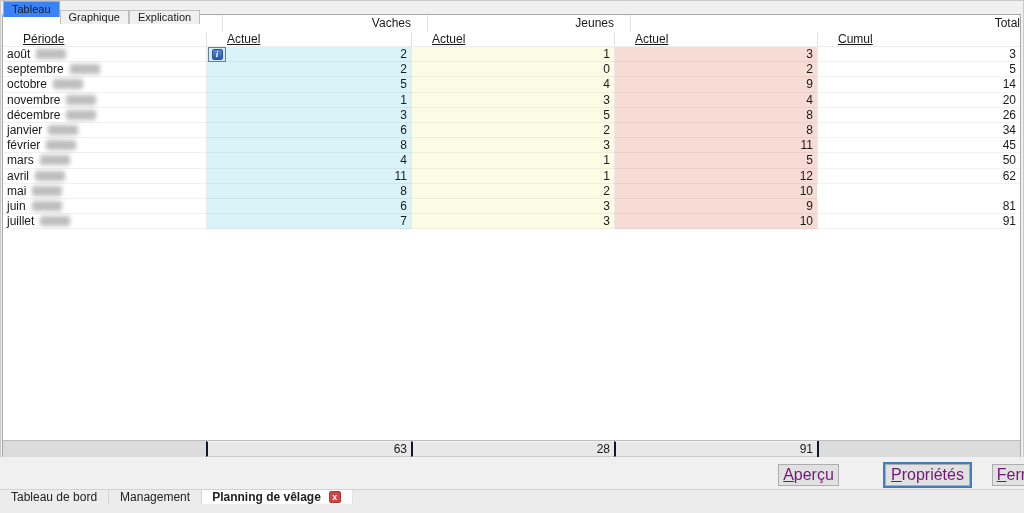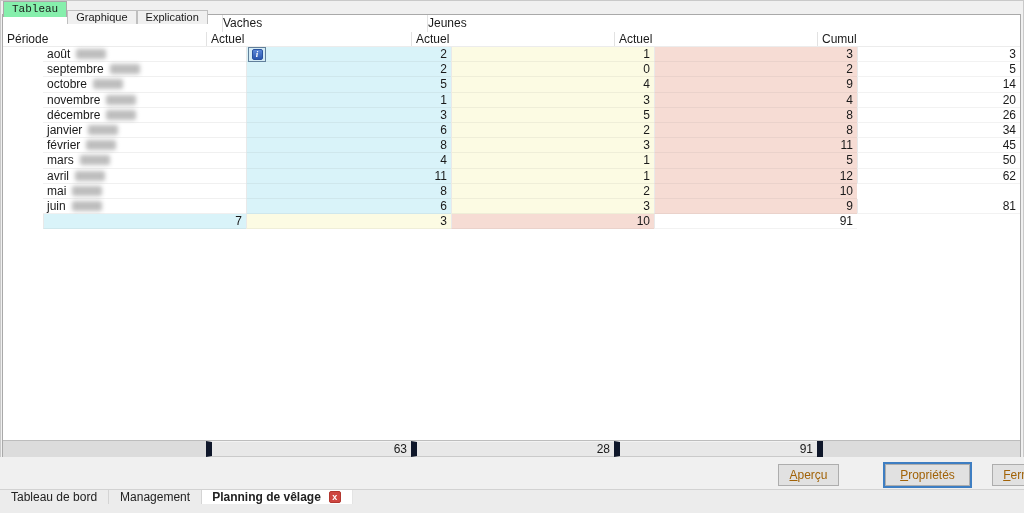--- a/index.html
+++ b/index.html
@@ -11,40 +11,40 @@
   }
 
   
   .top-tabs { position:absolute; top:1px; left:3px; display:flex; z-index:3; font-size:11px; }
   .top-tab {
     padding:0 8px; line-height:13px; height:14px; margin-top:9px;
     background:#f0f0f0; border:1px solid #bfbfbf; border-bottom:none;
     cursor:default; white-space:nowrap;
   }
   .top-tab.active {
-    background:#86efac; margin-top:0; height:16px; line-height:14px;
-    border-color:#a9a9a9; position:relative; z-index:4;font-family:Liberation Mono, monospace;
+    background:#3b82f6; margin-top:0; height:16px; line-height:14px;
+    border-color:#a9a9a9; position:relative; z-index:4;
   }
 
   
   .panel {
     position:absolute; left:2px; top:14px; width:1019px; height:443px;
     background:#ffffff; border:1px solid #a9a9a9;
     --cols: 203px 205px 203px 203px 1fr;
   }
   .group-row { display:grid; grid-template-columns:var(--cols); height:17px; align-items:center; }
-  .group-row .gc { text-align:left; border-left:1px solid #e2e2e2; height:100%; line-height:17px;margin-left:16px; }
+  .group-row .gc { text-align:right; border-left:1px solid #e2e2e2; height:100%; line-height:17px;margin-left:16px; }
   .group-row .gc.first { border-left:none; }
   .group-row .gc.span2 { grid-column: 4 / 6; }
 
   .head-row { display:grid; grid-template-columns:var(--cols); height:15px; align-items:center; border-bottom:1px solid #ececec; }
-  .head-row .hc { padding-left:4px; border-left:1px solid #e2e2e2; height:100%; line-height:14px; white-space:nowrap; }
+  .head-row .hc { padding-left:20px; border-left:1px solid #e2e2e2; height:100%; line-height:14px; white-space:nowrap;text-decoration:underline; }
   .head-row .hc.first { border-left:none; }
 
-  .tr { display:grid; grid-template-columns:var(--cols); height:15.2px;padding-left:40px; }
+  .tr { display:grid; grid-template-columns:var(--cols); height:15.2px; }
   .td {
     position:relative; display:flex; align-items:center; justify-content:flex-end;
     padding:0 4px; border-left:1px solid #e9e9e9; border-bottom:1px solid rgba(130,130,130,0.10);
     height:100%; font-size:12px;
   }
   .td.period { justify-content:flex-start; border-left:none; border-bottom:1px solid #f0f0f0; }
   .td.vaches { background:#d9f3f9; }
   .td.jeunes { background:#fcfbe3; }
   .td.total  { background:#f6dcd4; }
   .td.cumul  { background:#ffffff; }
@@ -68,32 +68,32 @@
   }
 
   
   .summary {
     position:absolute; left:0; bottom:0; width:100%; height:16px;
     display:grid; grid-template-columns:var(--cols);
     background:#dcdcdc; border-top:1px solid #bdbdbd;
   }
   .sc {
     display:flex; align-items:center; justify-content:flex-end;
-    padding:0 4px; border-left:6px solid #0f172a; background:#e8e8e8;
+    padding:0 4px; border-left:2px solid #0f172a; background:#e8e8e8;
     border-top:1px solid #f2f2f2; border-bottom:1px solid #cacaca;
   }
   .sc.empty { background:#dcdcdc; border-top:none; border-bottom:none; }
   .sc.empty.first { border-left:none; }
 
   
   .footer { position:absolute; left:0; top:457px; width:1024px; height:32px; background:#f0f0f0; }
   .btn {
     position:absolute; top:7px; height:22px; background:#e1e1e1;
     border:1px solid #adadad; font-family:"Liberation Sans", sans-serif;
-    font-size:12px; color:#a16207; text-align:center; cursor:default;
+    font-size:16px; color:#701a75; text-align:center; cursor:default;
   }
   .btn .m { text-decoration:underline; }
   #btn-apercu { left:778px; width:61px; }
   #btn-proprietes { left:853px; width:85px; box-shadow:0 0 0 2px #3e7ec2;margin-left:32px; }
   #btn-fermer { left:992px; width:61px; }
 
   
   .bottom-bar {
     position:absolute; top:489px; left:0; width:1024px; height:24px;
     background:#ececec; border-top:1px solid #d2d2d2; display:flex; align-items:flex-start;
@@ -120,20 +120,21 @@
     <div class="top-tab">Graphique</div>
     <div class="top-tab">Explication</div>
   </div>
 
   <div class="panel">
 
     <div class="group-row">
       <div class="gc first"></div>
       <div class="gc">Vaches</div>
       <div class="gc">Jeunes</div>
+      <div class="gc span2">Total</div>
     </div>
 
     <div class="head-row">
       <div class="hc first">Période</div>
       <div class="hc">Actuel</div>
       <div class="hc">Actuel</div>
       <div class="hc">Actuel</div>
       <div class="hc">Cumul</div>
     </div>
 
@@ -330,20 +331,24 @@
             <span>3</span>
           </div>
     <div class="td total">
             <span>9</span>
           </div>
     <div class="td cumul">
             <span>81</span>
           </div>
   </div>
         <div class="tr">
+    <div class="td period">
+            <span>juillet</span>
+            <span class="blur-year"></span>
+          </div>
     <div class="td vaches">
             <span>7</span>
           </div>
     <div class="td jeunes">
             <span>3</span>
           </div>
     <div class="td total">
             <span>10</span>
           </div>
     <div class="td cumul">

